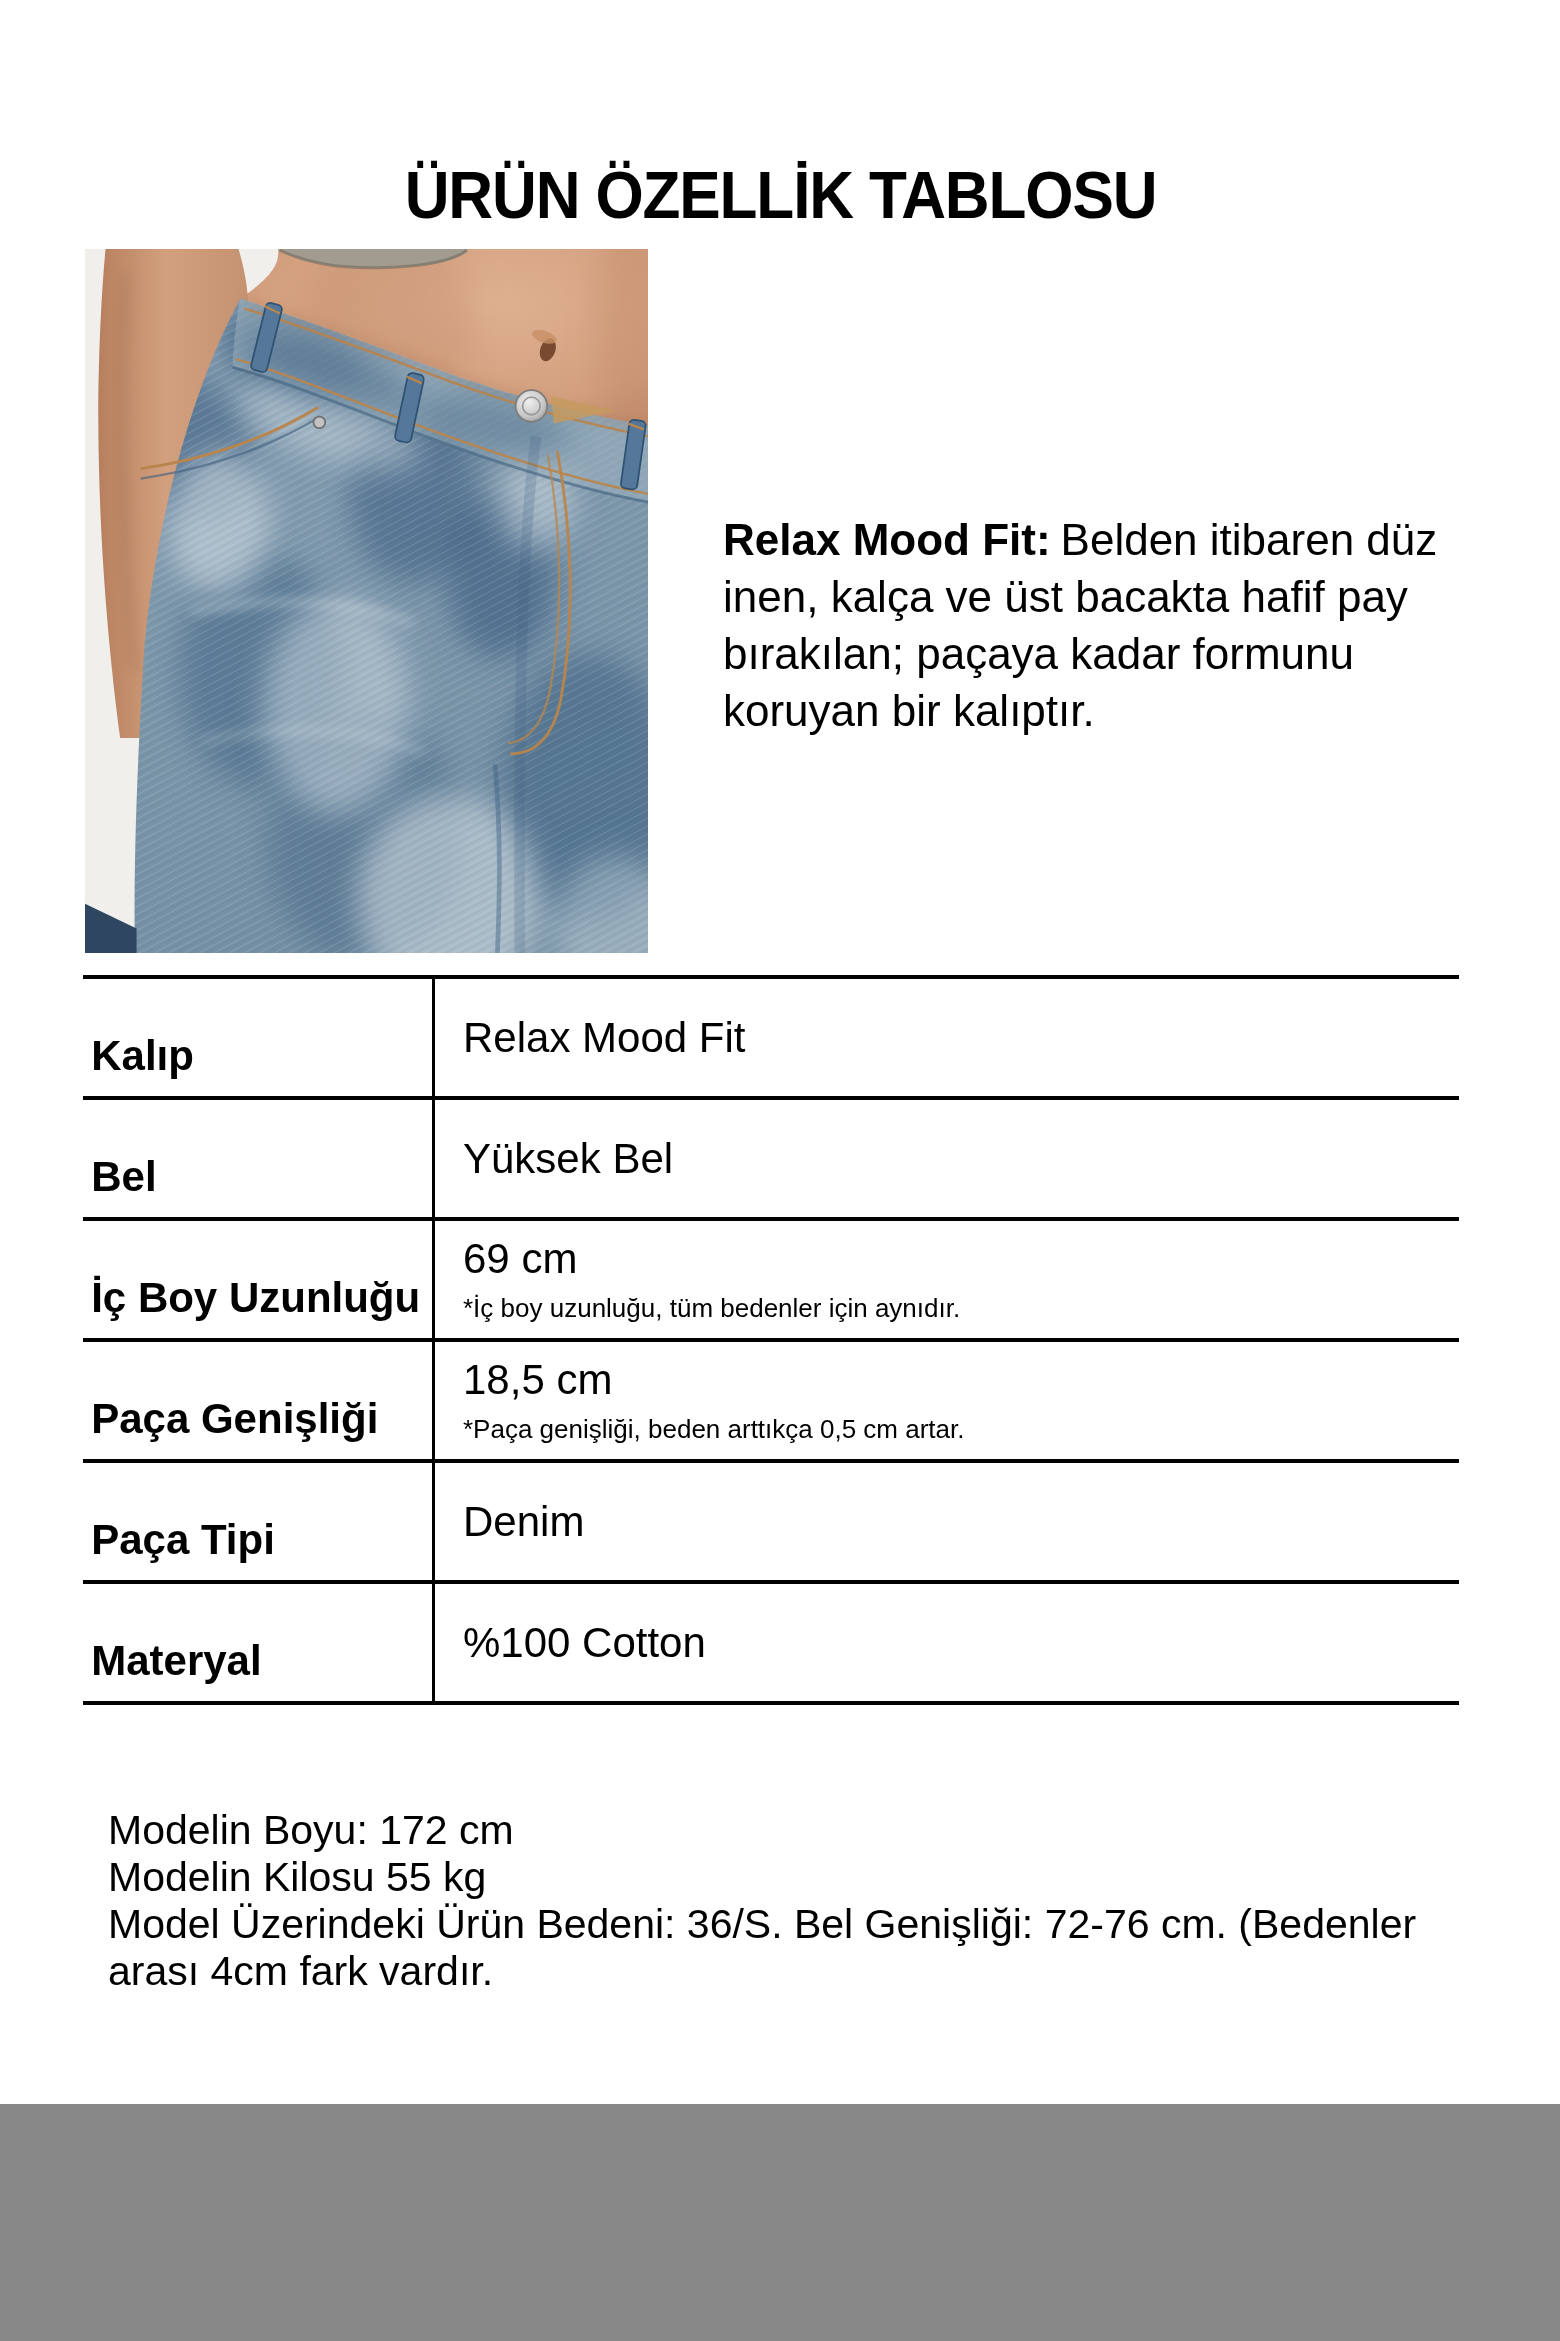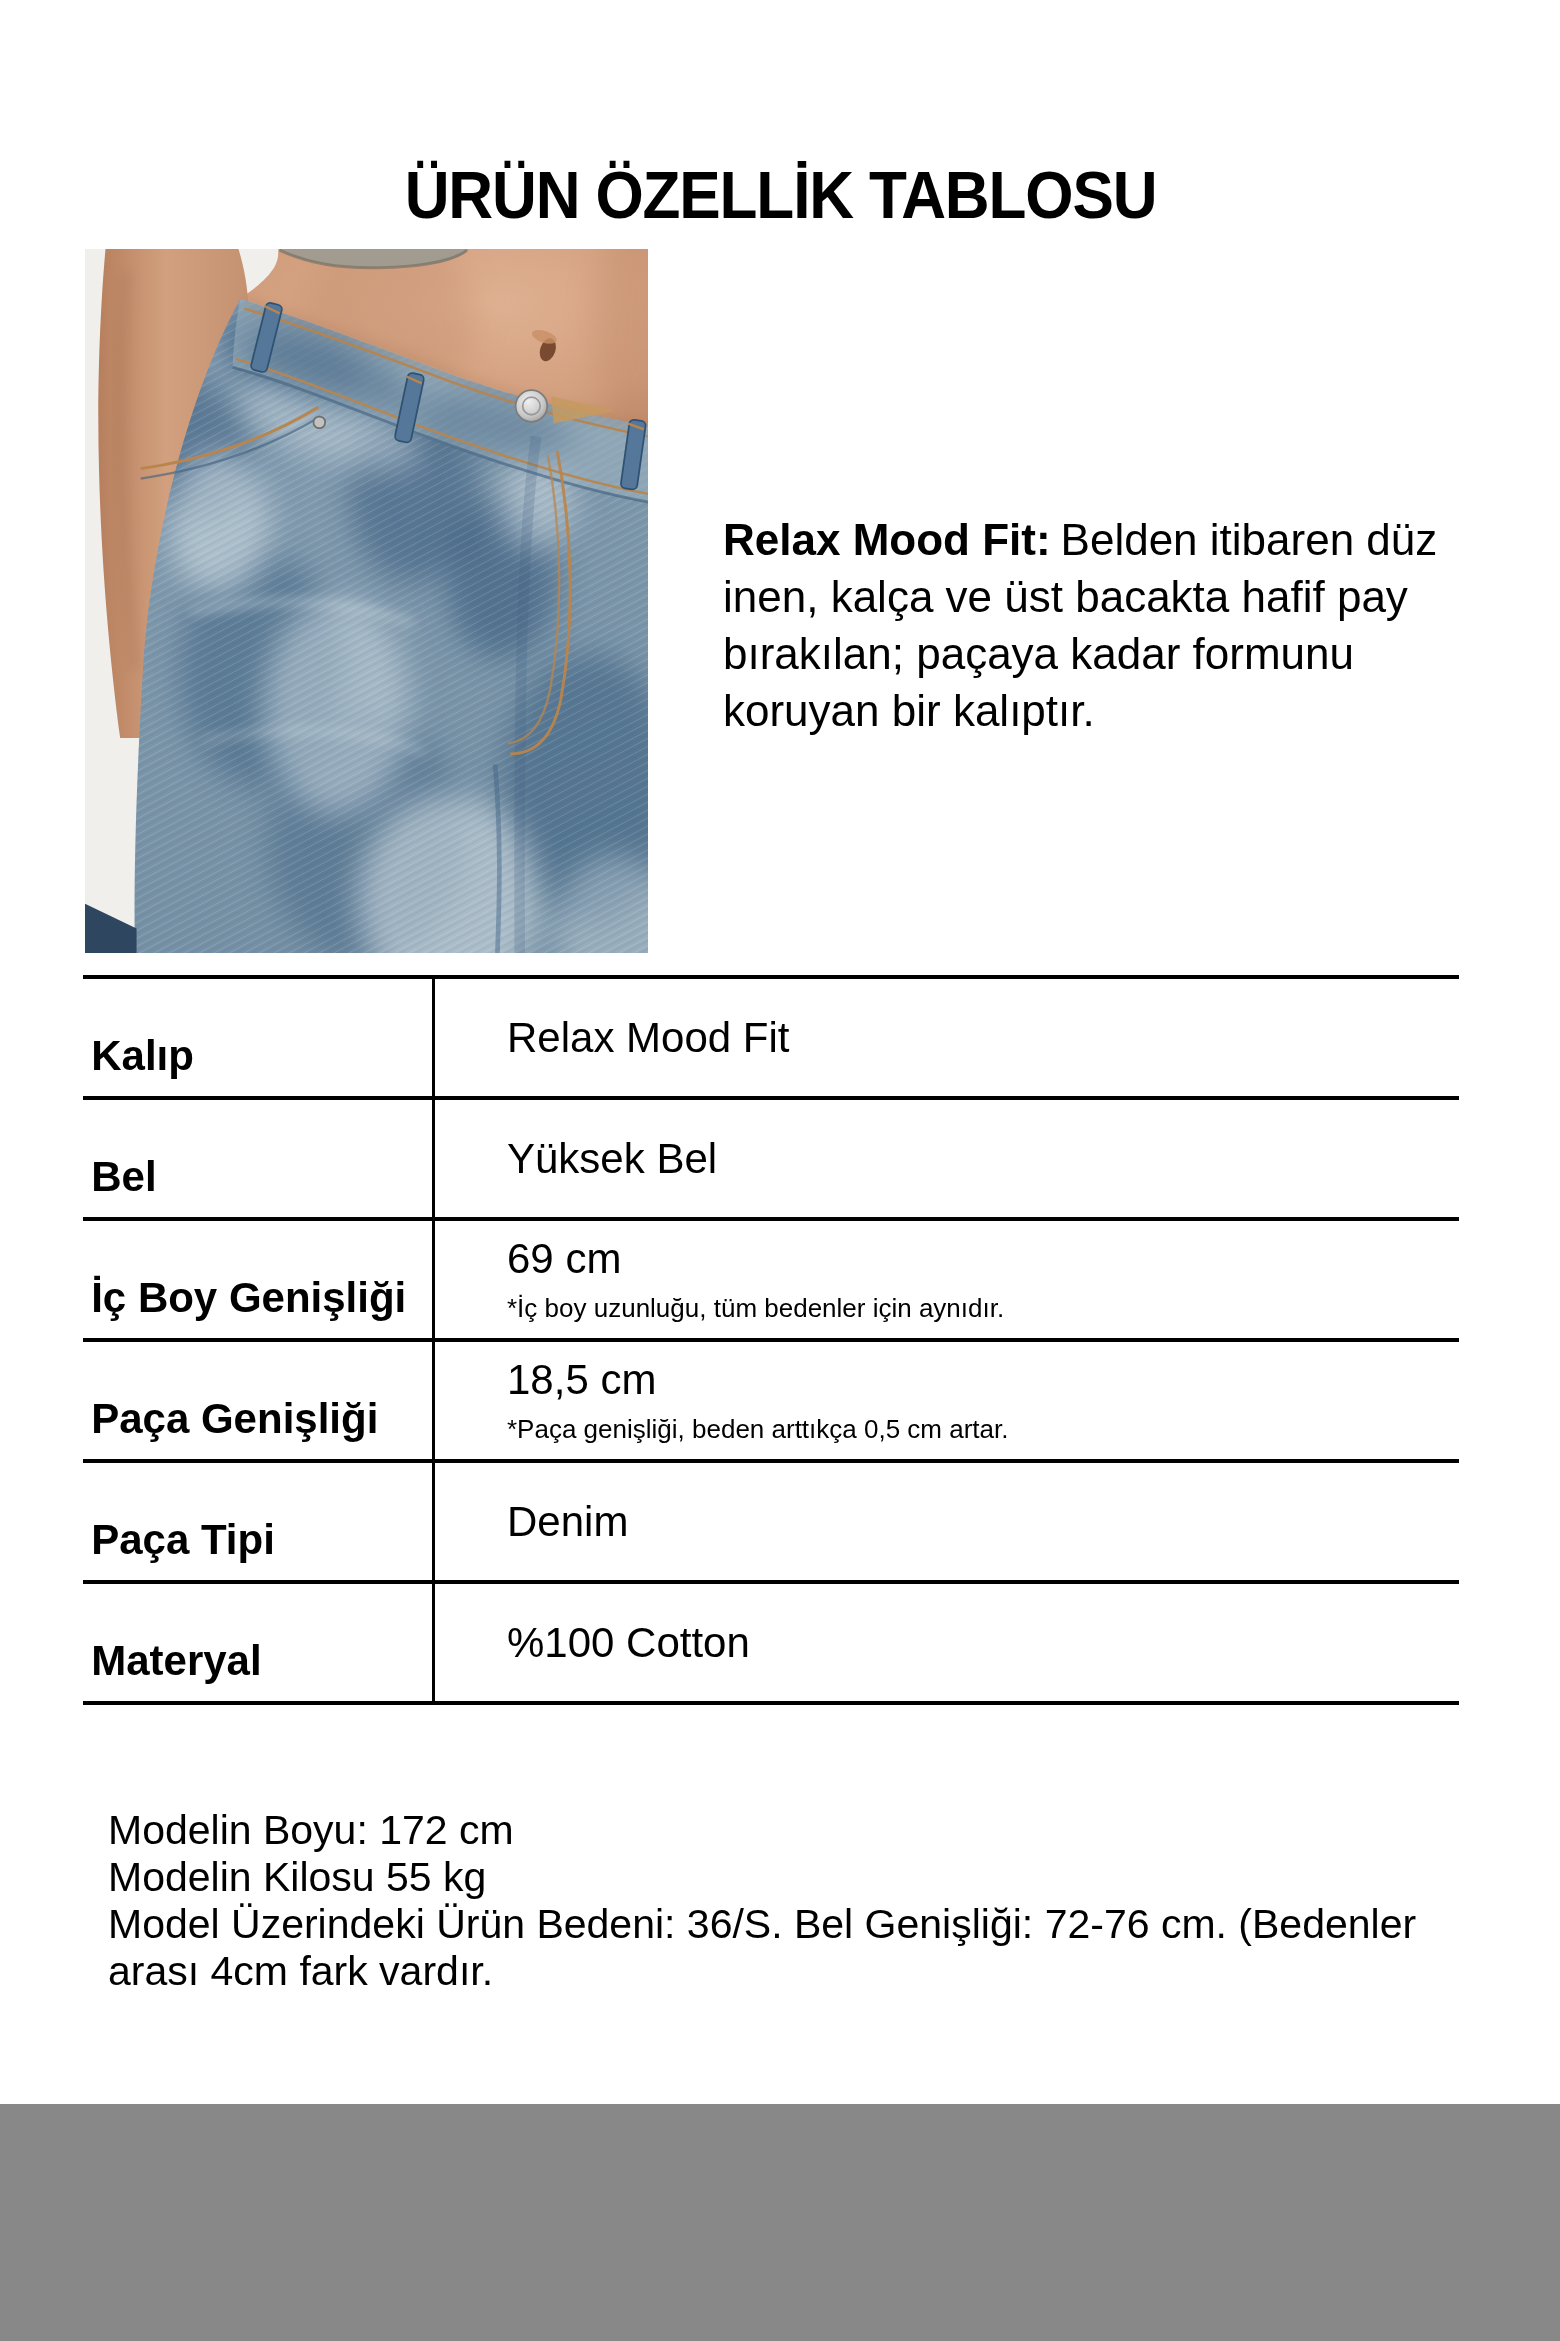--- a/index.html
+++ b/index.html
@@ -30,21 +30,21 @@
   }
   .desc .dline{white-space:nowrap;}
   .desc .lead{font-weight:bold; margin-right:10px;}
   .spec-table{
     position:absolute; left:83px; top:975px; width:1376px;
     border-top:4.7px solid var(--line); border-bottom:4.7px solid var(--line);
   }
   .spec-row{display:flex; align-items:center; height:117px; border-bottom:4.7px solid var(--line); position:relative;}
   .spec-row:last-child{border-bottom:none;}
   .spec-label{flex:0 0 352px; padding-left:8.2px; box-sizing:border-box; font-weight:bold; font-size:42px;margin-top:37px;}
-  .spec-value{flex:1; padding-left:72px; font-size:42px;}
+  .spec-value{flex:1; padding-left:28px; font-size:42px;}
   .spec-note{font-size:26px; margin-top:9.4px;}
   .spec-note:empty{display:none;}
   .col-divider{position:absolute; left:349px; top:0; bottom:0; width:2.9px; background:var(--line);}
   .footer{
     position:absolute; left:92px; top:1807px; font-size:41px; line-height:47px;
   }
   .footer .fline{white-space:nowrap;margin-left:16px;}
 </style>
 </head>
 <body>
@@ -197,21 +197,21 @@
 
     <div class="spec-row">
       <div class="spec-label">Bel</div>
       <div class="spec-value">
         <div>Yüksek Bel</div>
 
       </div>
     </div>
 
     <div class="spec-row">
-      <div class="spec-label">İç Boy Genişliği</div>
+      <div class="spec-label">İç Boy Uzunluğu</div>
       <div class="spec-value">
         <div>69 cm</div>
         <div class="spec-note">*İç boy uzunluğu, tüm bedenler için aynıdır.</div>
       </div>
     </div>
 
     <div class="spec-row">
       <div class="spec-label">Paça Genişliği</div>
       <div class="spec-value">
         <div>18,5 cm</div>

